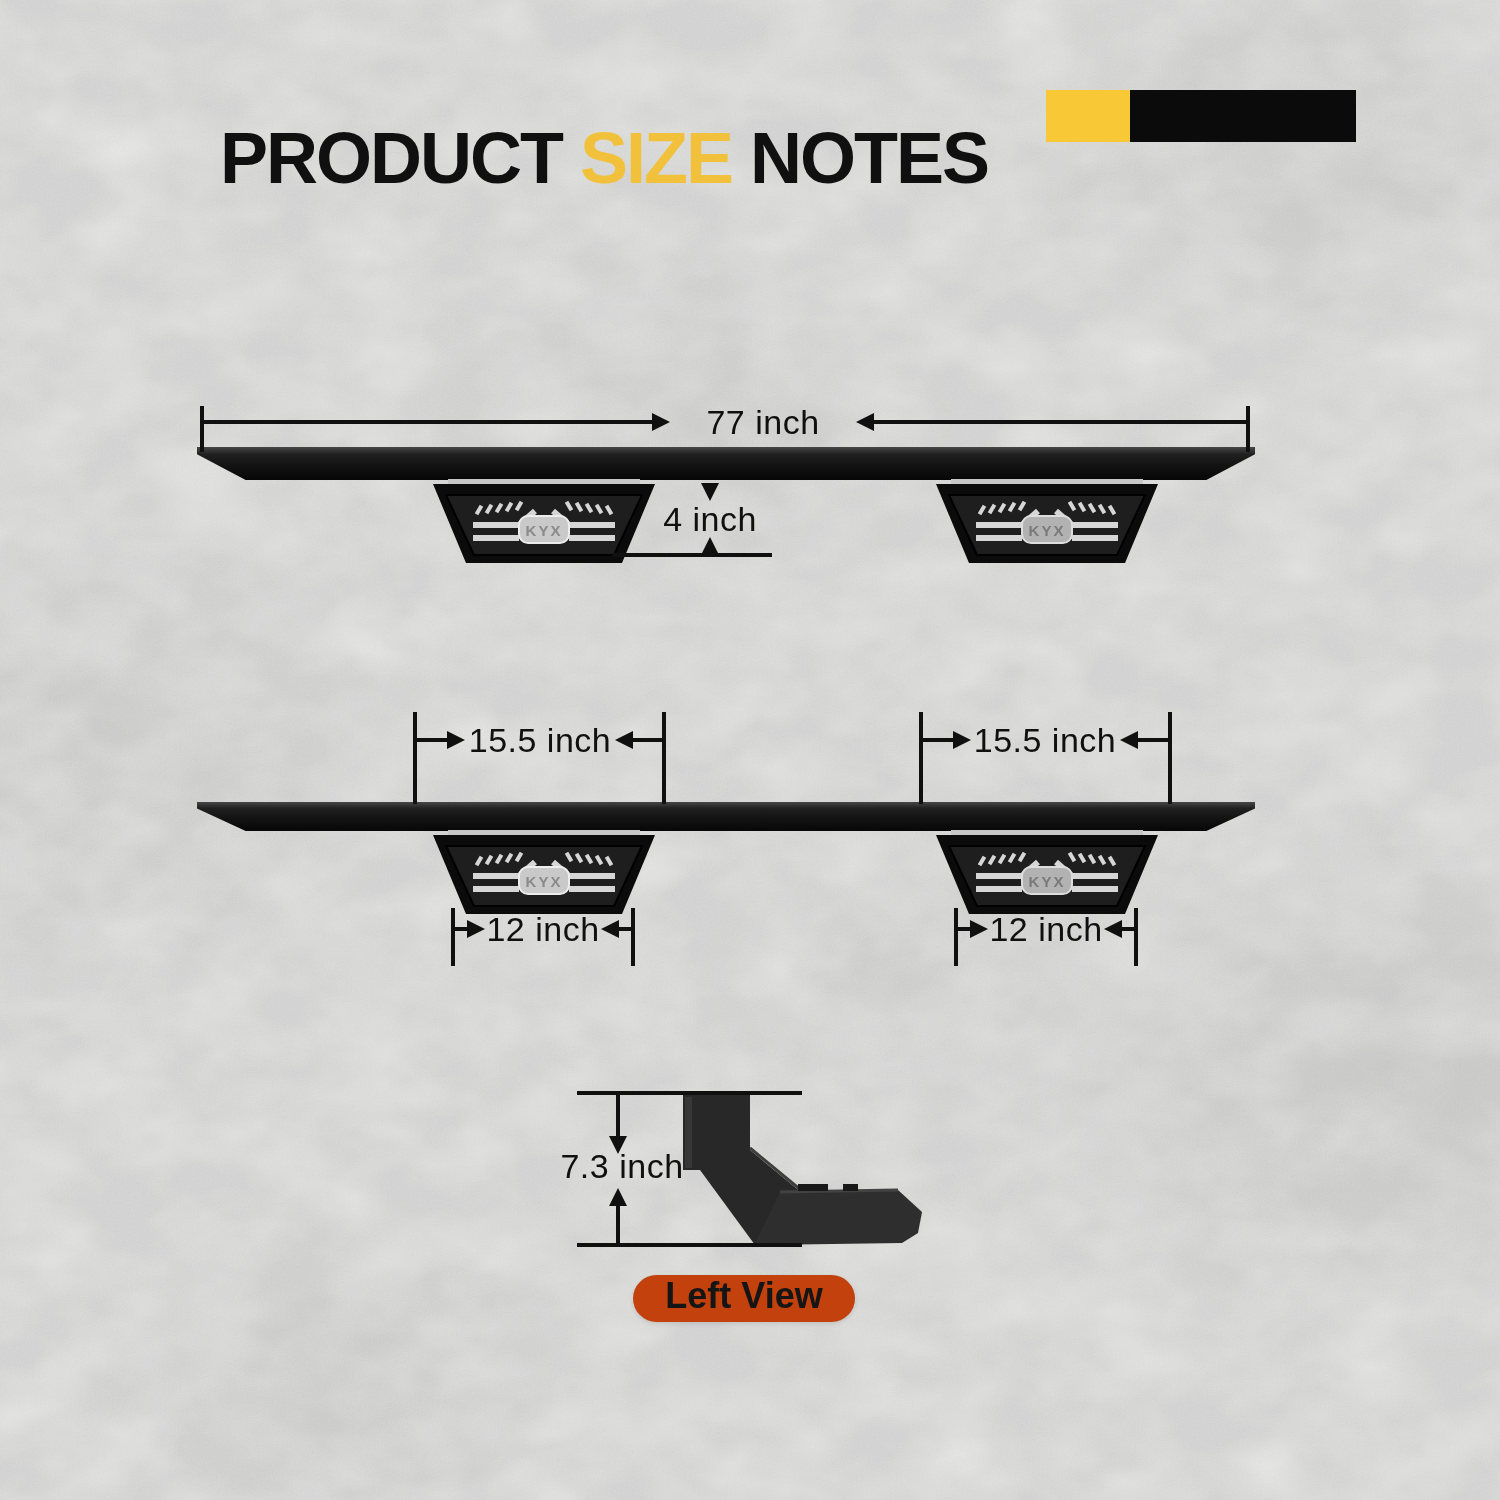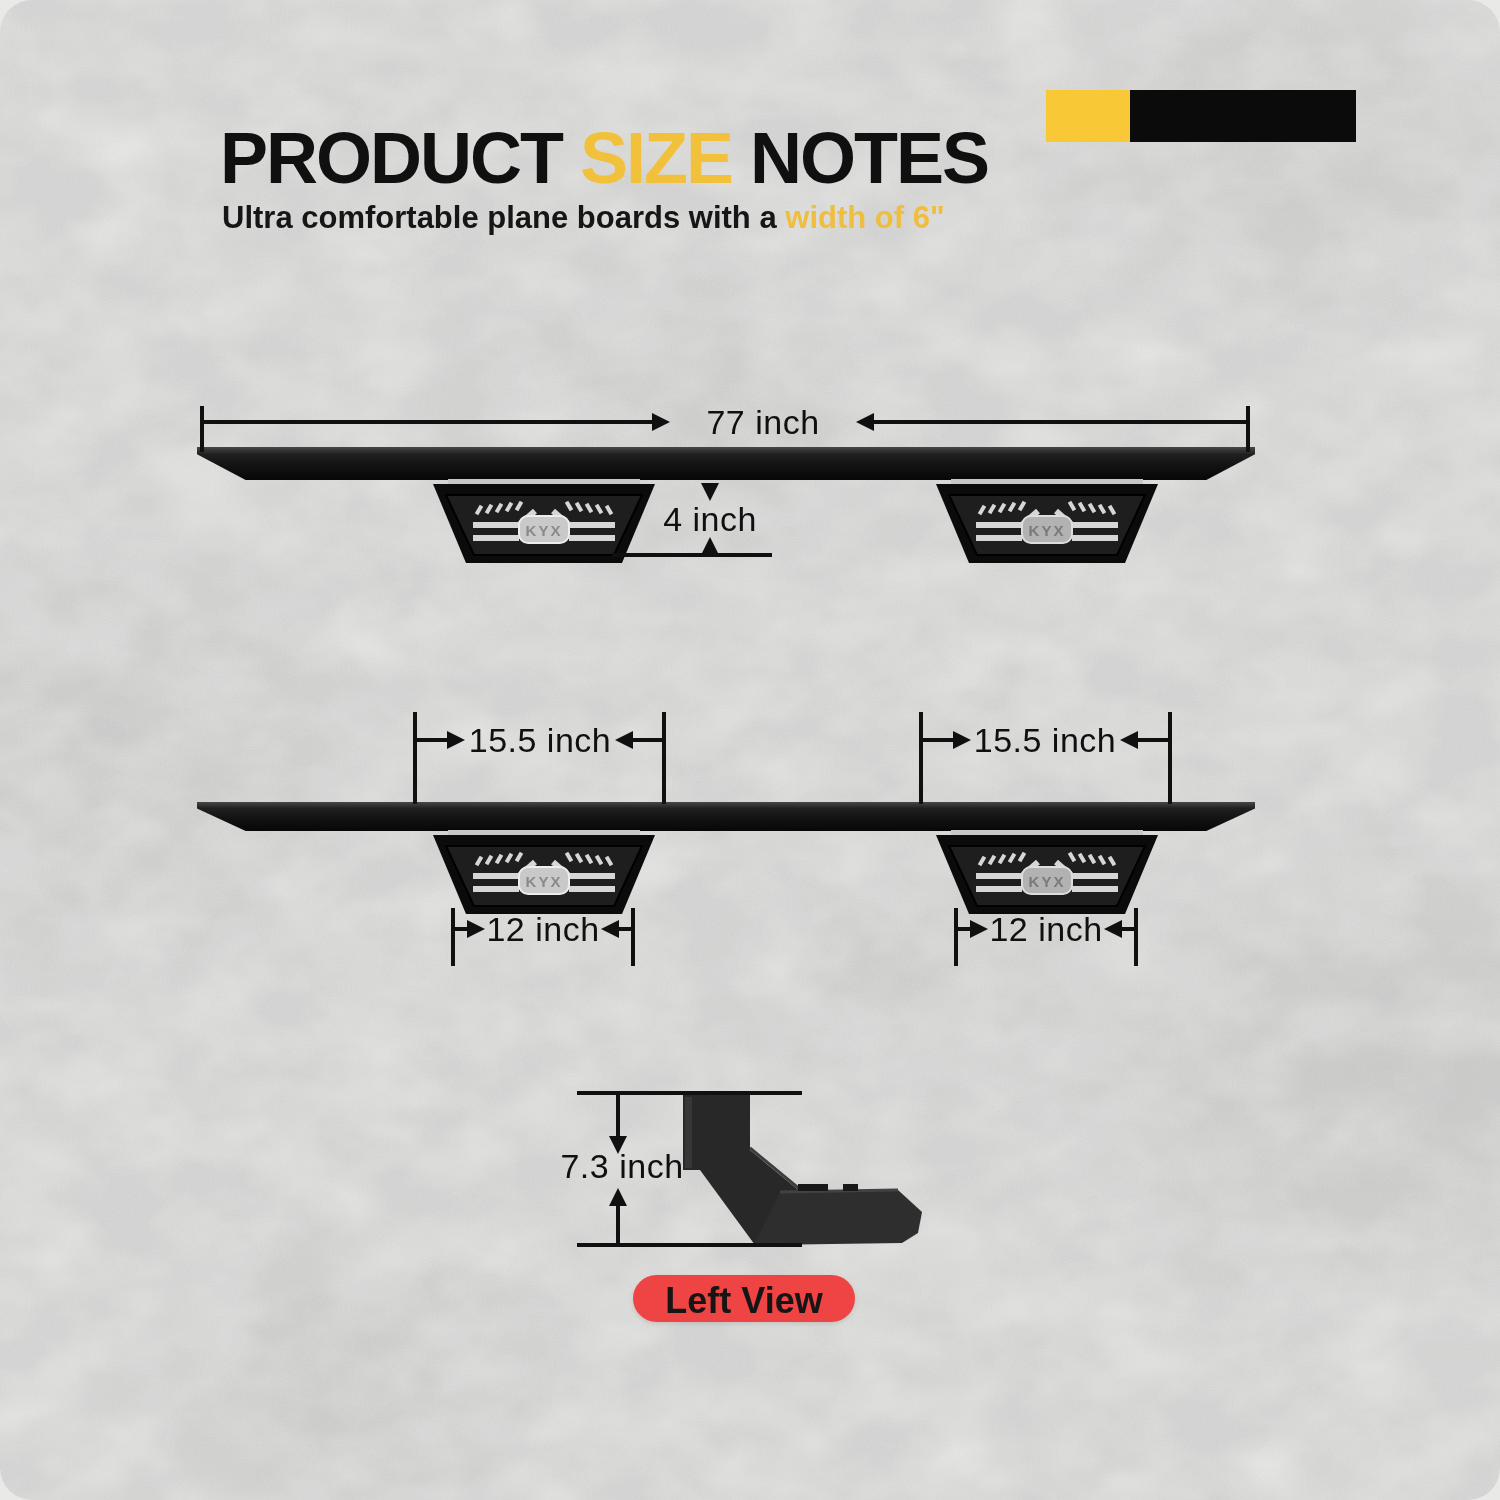--- a/index.html
+++ b/index.html
@@ -6,21 +6,20 @@
   body {
     font-family: "Liberation Sans", "DejaVu Sans", sans-serif;
     background:#e9e9e8;
   }
   .page {
     position:relative;
     width:1500px; height:1500px;
     margin:0 auto;
     background:#f7f7f6;
     overflow:hidden;
-    border-radius:32px;
   }
   
   .page::before {
     content:"";
     position:absolute; inset:0; z-index:0;
     background:
       radial-gradient(420px 300px at 86% 10%, rgba(0,0,0,.045), transparent 70%),
       radial-gradient(500px 380px at 6% 50%, rgba(0,0,0,.04), transparent 70%),
       radial-gradient(620px 420px at 94% 72%, rgba(0,0,0,.05), transparent 70%),
       radial-gradient(420px 300px at 45% 28%, rgba(0,0,0,.03), transparent 70%),
@@ -70,22 +69,22 @@
     clip-path:polygon(0% 0%, 100% 0%, 100% 22%, 95.4% 100%, 4.6% 100%, 0% 22%);
   }
   .board.b1 { left:197px; top:447px; height:33px; }
   .board.b2 { left:197px; top:802px; height:29px; }
   svg.pad { position:absolute; z-index:1; width:222px; height:84px; }
   svg.sideview { position:absolute; z-index:1; }
 
   .pill-label {
     position:absolute; z-index:2;
     left:633px; top:1275px; width:222px; height:47px;
-    background:#ef4444; border-radius:24px;
-    display:flex; align-items:flex-end; justify-content:center;
+    background:#c2410c; border-radius:24px;
+    display:flex; align-items:flex-start; justify-content:center;
     font-size:36px; font-weight:700; color:#151515;
     box-shadow:0 2px 4px rgba(0,0,0,.10);
   }
 </style>
 </head>
 <body>
 
 <div class="page">
 
   <svg class="texture" width="1500" height="1500" aria-hidden="true">
@@ -115,21 +114,20 @@
         <rect x="40" y="56" width="46" height="6" fill="#d6d6d6"></rect>
       </g>
     </defs>
   </svg>
 
   <h1 class="abs title"><span>PRODUCT</span> <span class="accent">SIZE</span> <span>NOTES</span></h1>
 
   <div class="abs block-yellow"></div>
   <div class="abs block-black"></div>
 
-  <p class="abs subtitle"><span>Ultra comfortable plane boards with a</span> <span class="accent2">width of 6"</span></p>
 
   <div>
 
     <div class="vl" style="left:200px; top:406px; height:46px;"></div>
     <div class="vl" style="left:1246px; top:406px; height:46px;"></div>
     <div class="hl" style="left:202px; top:420px; width:450px;"></div>
     <div class="tri r" style="left:652px; top:413px;"></div>
     <div class="dim" style="left:763px; top:404px;">77 inch</div>
     <div class="tri l" style="left:856px; top:413px;"></div>
     <div class="hl" style="left:874px; top:420px; width:374px;"></div>

